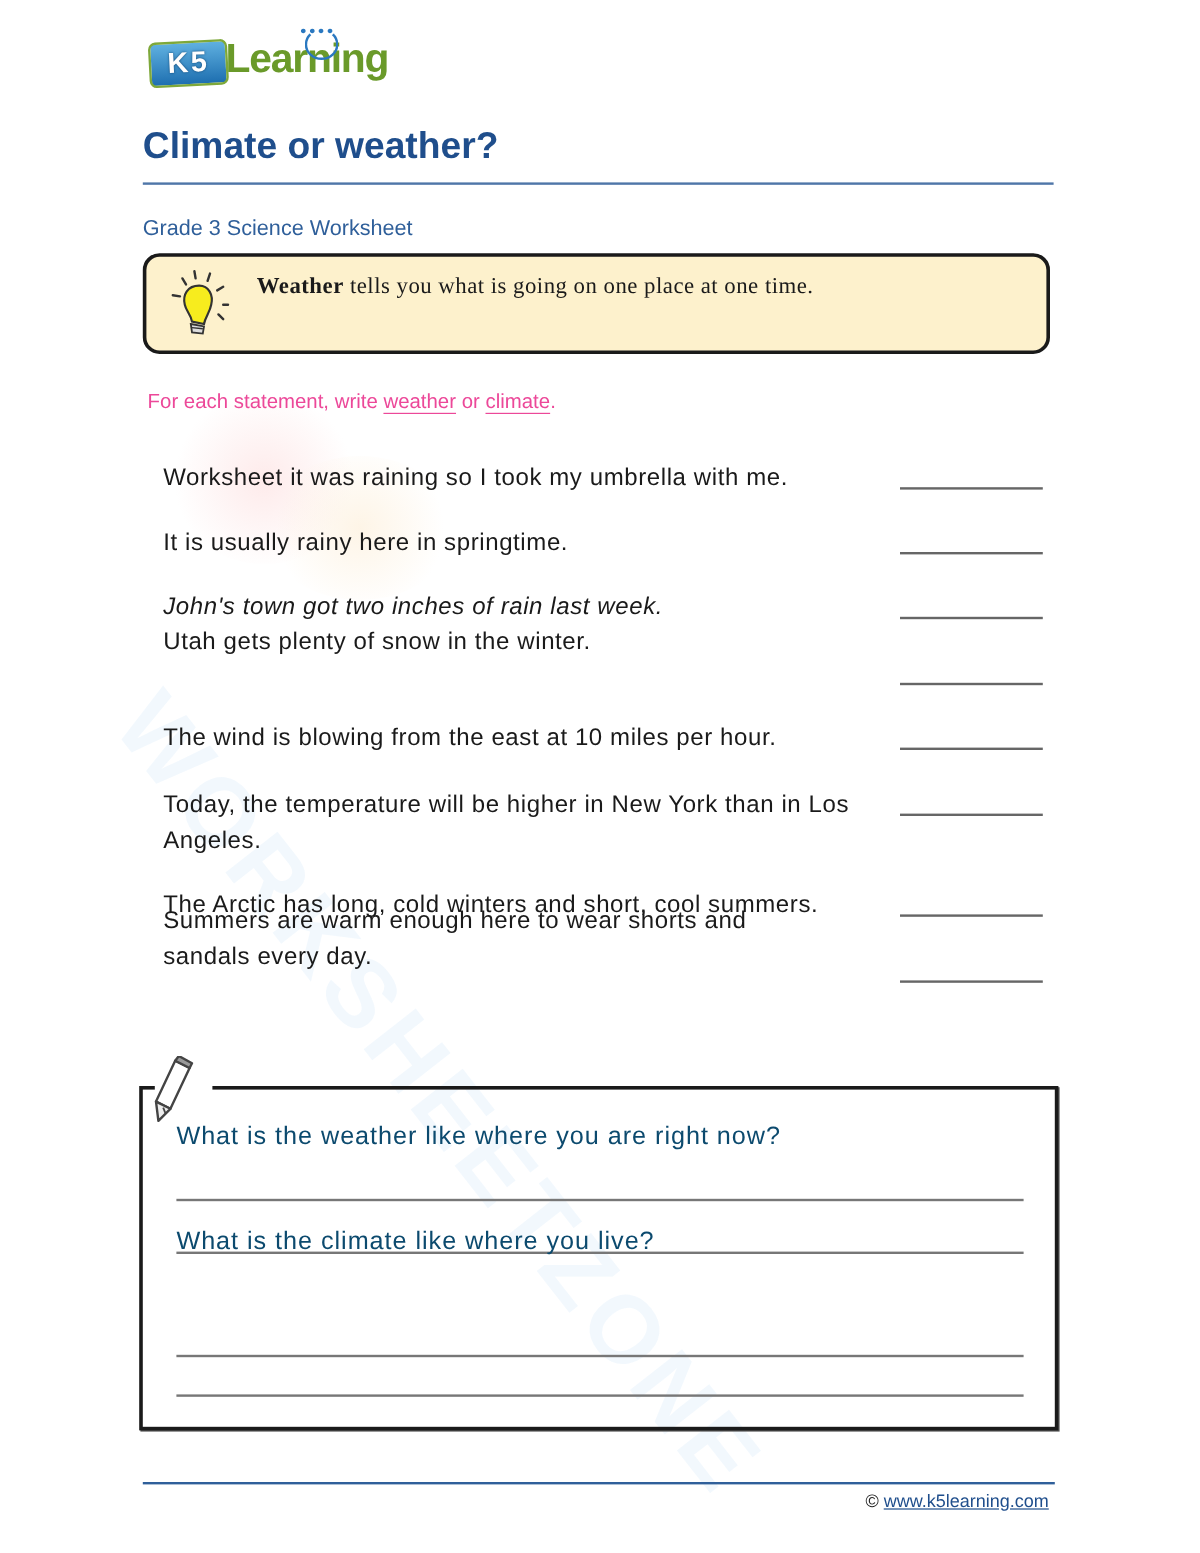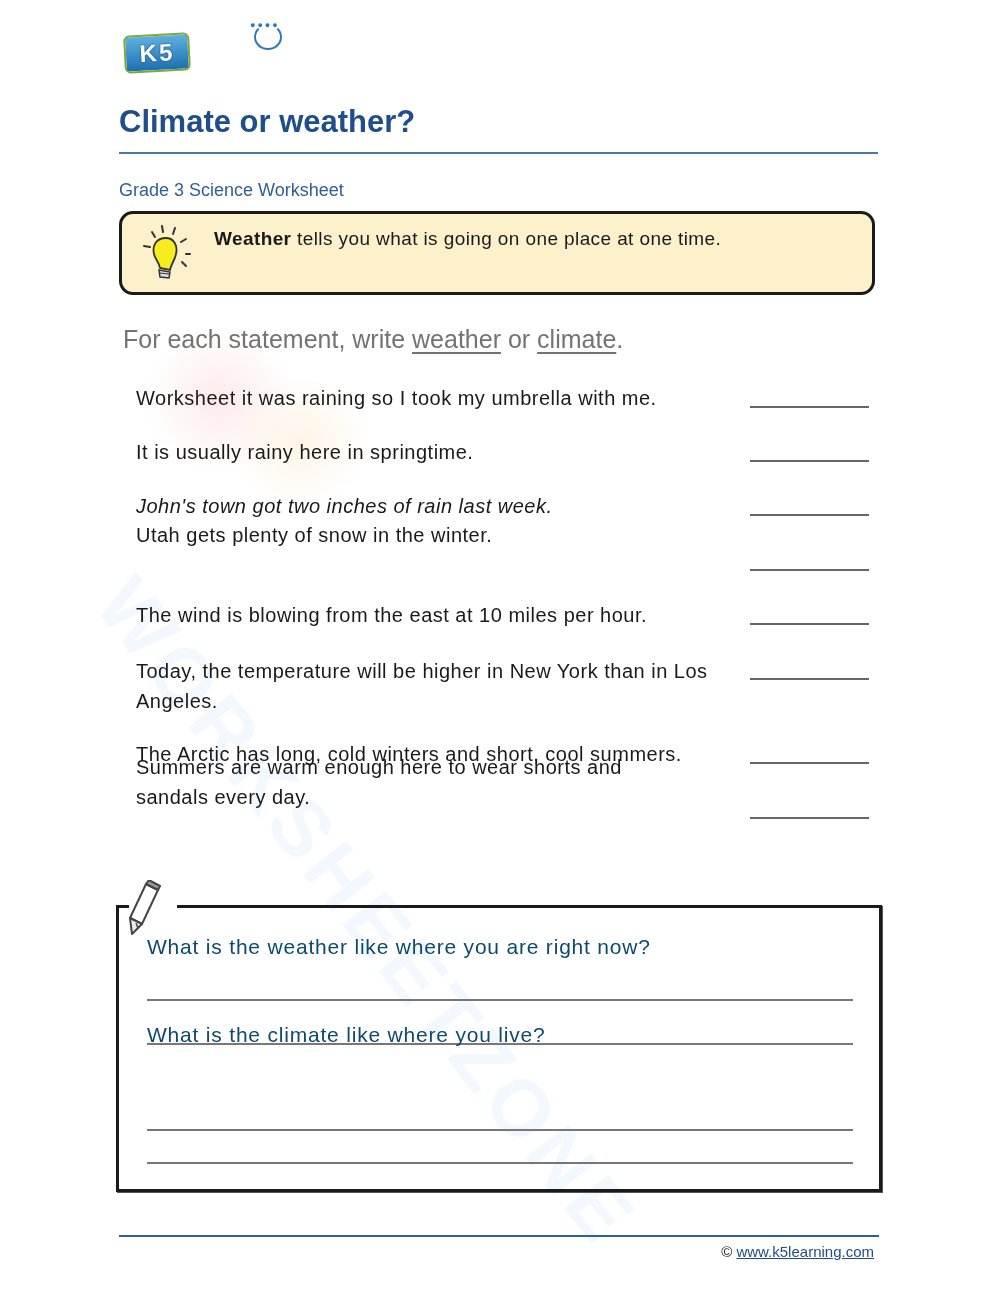--- a/index.html
+++ b/index.html
@@ -23,21 +23,21 @@
   .title-rule { left:119px; top:152px; width:759px; height:2px; background:#4f76a8; }
   .subtitle { left:119px; top:160px; font-size:18px; color:#2f5f9a;margin-top:20px; }
 
   
   .info { left:119px; top:211px; width:756px; height:84px; background:#fdf1cc; border:3px solid #1a1a1a;
           border-radius:14px; box-sizing:border-box; }
   .bulb { position:absolute; left:20px; top:10px; width:50px; height:60px; }
   .info-line { position:absolute; left:92px; font-size:19px; color:#1a1a1a; letter-spacing:0.4px; white-space:nowrap; }
   .info-line b { font-weight:bold; }
 
-  .instr { left:123px; top:325px; font-size:25px; color:#737373; white-space:nowrap; }
+  .instr { left:123px; top:325px; font-size:17px; color:#ec4899; white-space:nowrap; }
   .instr u { text-decoration:underline; text-underline-offset:4px; }
 
   .q { position:absolute; left:136px; width:600px; font-size:20px; line-height:30px; letter-spacing:0.5px; color:#1a1a1a; }
   .blank { position:absolute; left:750px; width:119px; height:2px; background:#666; }
 
   
   .wbox { left:116px; top:905px; width:766px; height:287px; border:3px solid #1a1a1a; box-sizing:border-box;
           box-shadow:1px 1px 0 #555; }
   .wbox-gap { position:absolute; left:10px; top:-4px; width:48px; height:6px; background:#fff; }
   .pencil { position:absolute; left:124px; top:880px; width:46px; height:58px; }
@@ -58,20 +58,21 @@
 </style>
 </head>
 <body>
 
 <div class="abs wm-blob1"></div>
 <div class="abs wm-blob2"></div>
 <div class="abs watermark">WORKSHEETZONE</div>
 
 <div class="abs logo">
   <div class="logo-k5">K5</div>
+  <div class="logo-word">Learning</div>
   <div class="logo-dots">●●●●</div>
   <div class="logo-figure"></div>
 </div>
 
 <div class="abs title">Climate or weather?</div>
 <div class="abs title-rule"></div>
 <div class="abs subtitle">Grade 3 Science Worksheet</div>
 
 <div class="abs info">
   <svg class="bulb" viewBox="0 0 50 60">
@@ -81,21 +82,21 @@
       <line x1="33" y1="4" x2="31" y2="10"></line>
       <line x1="44" y1="15" x2="39" y2="18"></line>
       <line x1="2" y1="22" x2="8" y2="23"></line>
       <line x1="44" y1="30" x2="48" y2="30"></line>
       <line x1="40" y1="38" x2="44" y2="42"></line>
     </g>
     <path d="M24 14 C14 14 10 22 12 30 C13 35 17 38 18 44 L28 46 C29 40 33 36 34 30 C36 22 32 14 24 14 Z" fill="#f7ec1e" stroke="#333" stroke-width="1.8"></path>
     <path d="M17 46 L28 48 L27 54 L18 53 Z" fill="#ddd" stroke="#333" stroke-width="1.5"></path>
     <line x1="18" y1="49" x2="27" y2="50" stroke="#333" stroke-width="1.2"></line>
   </svg>
-  <div class="info-line" style="top:14px;"><b>Weather</b><span> tells you what is going on one place at one time.</span></div>
+  <div class="info-line" style="top:14px;font-family:Liberation Serif, serif;"><b>Weather</b><span> tells you what is going on one place at one time.</span></div>
 </div>
 
 <div class="abs instr"><span>For each statement, write </span><u>weather</u><span> or </span><u>climate</u><span>.</span></div>
 
 <div class="q" style="top:383px;">Worksheet it was raining so I took my umbrella with me.</div>
 <div class="blank" style="top:406px;"></div>
 
 <div class="q" style="top:437px;">It is usually rainy here in springtime.</div>
 <div class="blank" style="top:460px;"></div>
 

